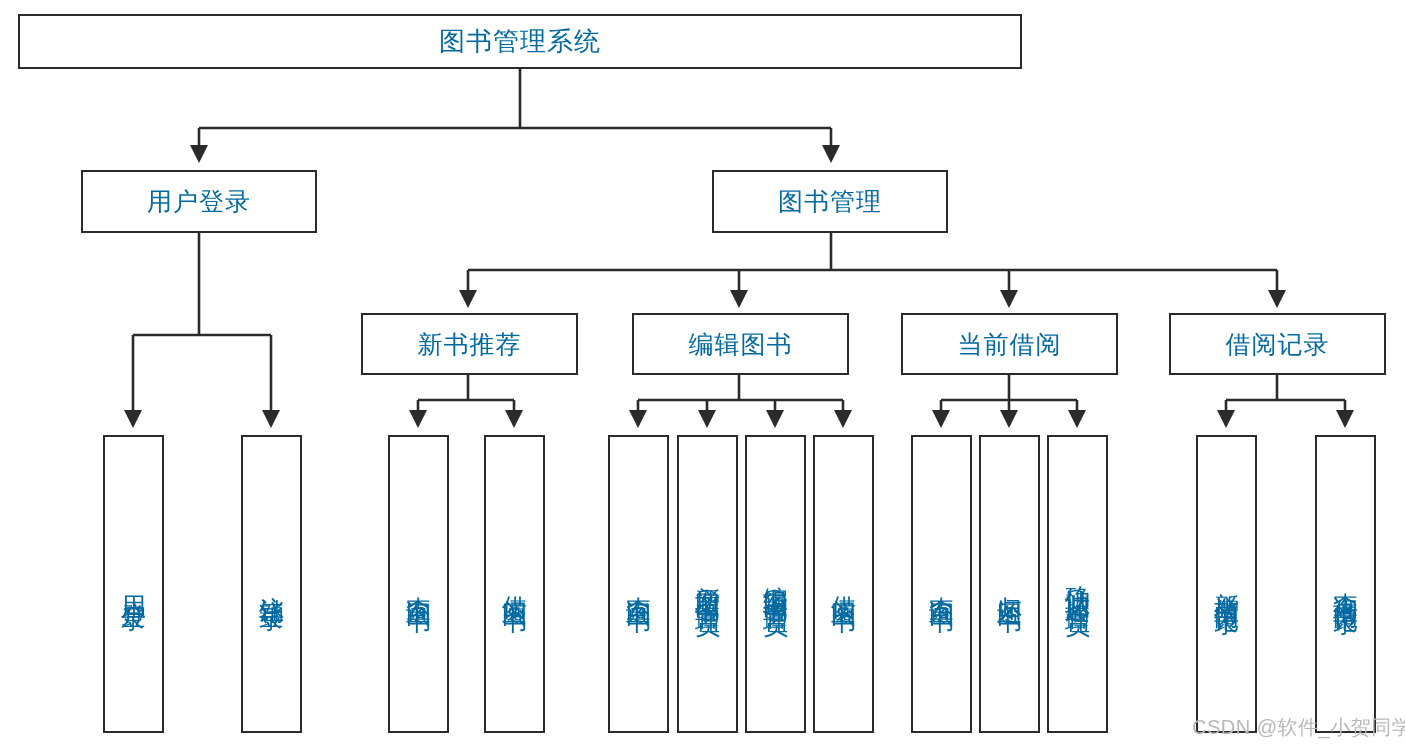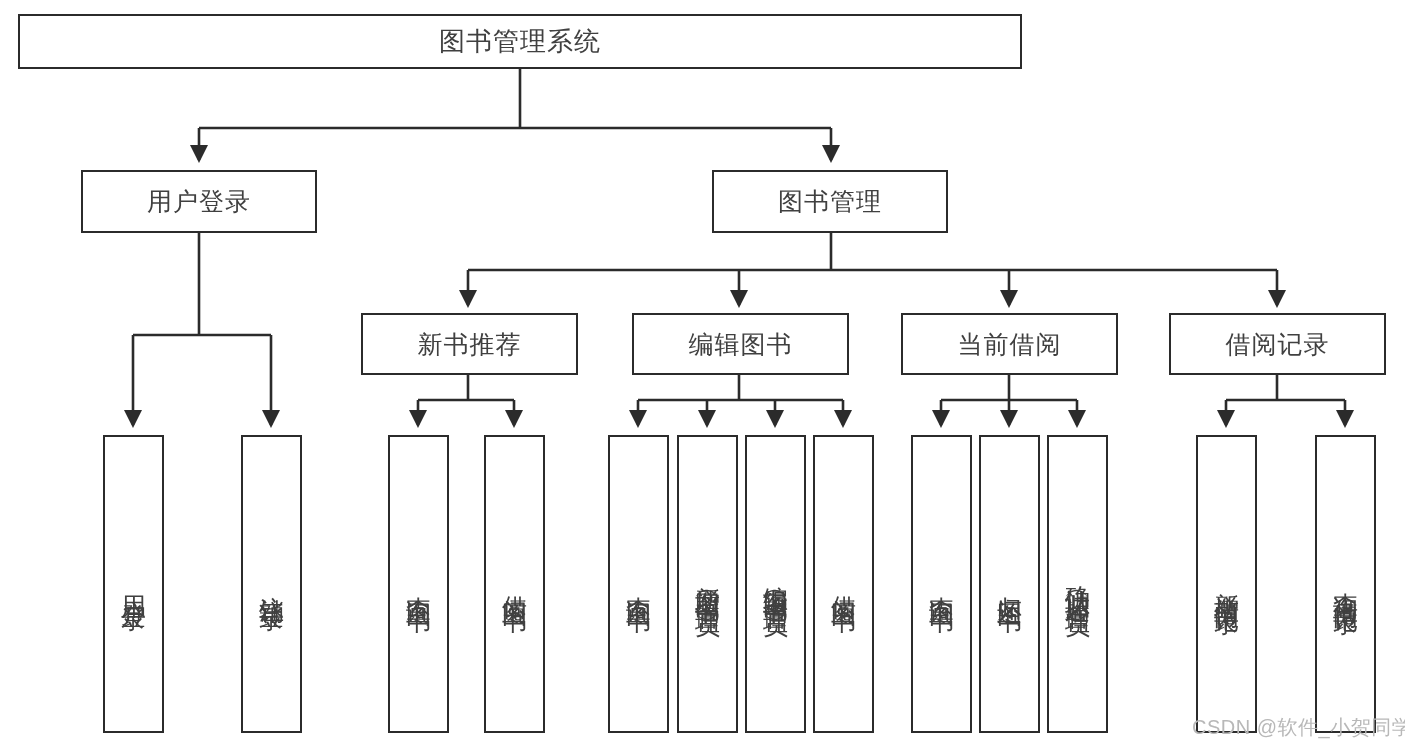--- a/index.html
+++ b/index.html
@@ -26,21 +26,21 @@
     pointer-events: none;
   }
   .node {
     position: absolute;
     box-sizing: border-box;
     border: 2.5px solid #2b2b2b;
     background: #ffffff;
     display: flex;
     align-items: center;
     justify-content: center;
-    color: #404040;
+    color: #0369a1;
   }
   .node.horiz {
     font-size: 25px;
     letter-spacing: 1px;
   }
   .node.vert {
     
     font-size: 25px;
   }
   .node.vert .vlabel {

